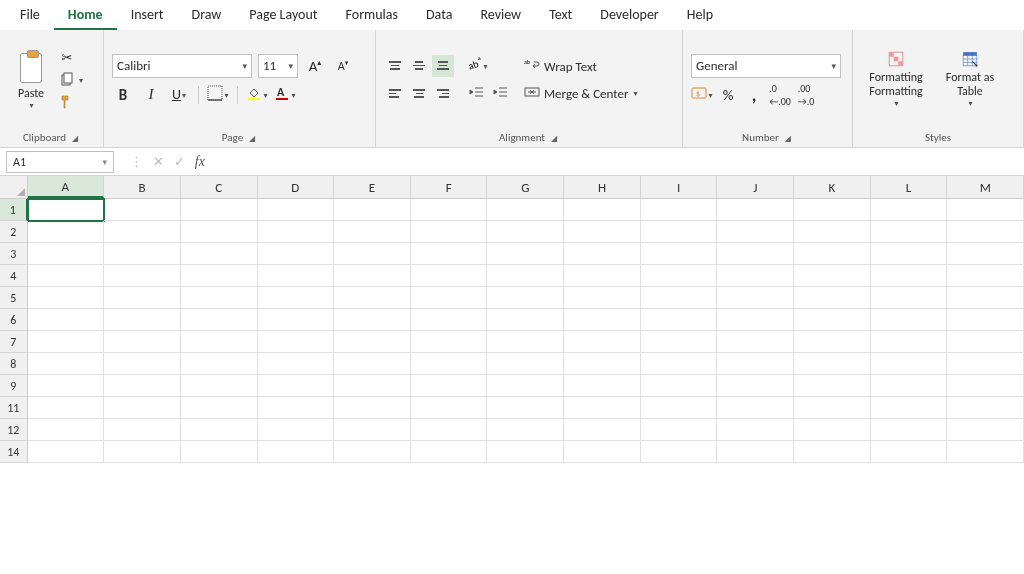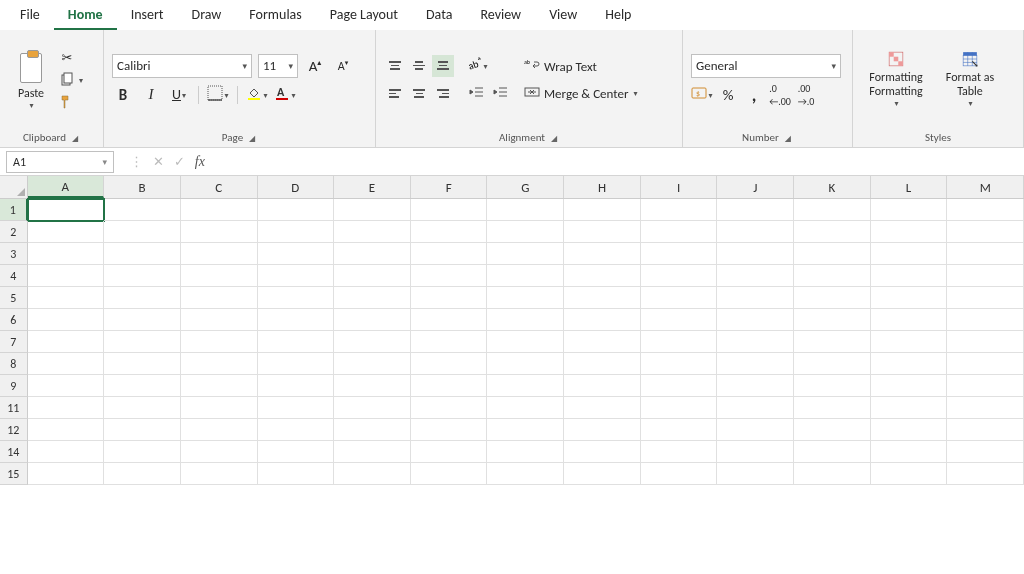--- a/index.html
+++ b/index.html
@@ -85,25 +85,26 @@
 svg { width:16px;height:16px; }
 </style>
 </head>
 <body>
 
 <div class="menu-bar" id="menu-bar">
     <div class="menu-item">File</div>
     <div class="menu-item active">Home</div>
     <div class="menu-item">Insert</div>
     <div class="menu-item">Draw</div>
+    <div class="menu-item">Page Layout</div>
     <div class="menu-item">Formulas</div>
-    <div class="menu-item">Page Layout</div>
     <div class="menu-item">Data</div>
     <div class="menu-item">Review</div>
-    <div class="menu-item">View</div>
+    <div class="menu-item">Text</div>
+    <div class="menu-item">Developer</div>
     <div class="menu-item">Help</div>
   </div>
 
 <div class="ribbon">
 
   <div class="ribbon-group clipboard">
     <div class="ribbon-group-body">
       <div class="paste-block">
         <div class="paste-icon">
             <div class="paste-clip"></div>
@@ -567,30 +568,14 @@
         <div class="cell" style="width: 78px;"></div>
         <div class="cell" style="width: 78px;"></div>
         <div class="cell" style="width: 78px;"></div>
         <div class="cell" style="width: 78px;"></div>
         <div class="cell" style="width: 78px;"></div>
         <div class="cell" style="width: 78px;"></div>
         <div class="cell" style="width: 78px;"></div>
         <div class="cell" style="width: 78px;"></div>
         <div class="cell" style="width: 78px;"></div>
       </div>
-      <div class="row">
-        <div class="row-h">15</div>
-        <div class="cell" style="width: 78px;"></div>
-        <div class="cell" style="width: 78px;"></div>
-        <div class="cell" style="width: 78px;"></div>
-        <div class="cell" style="width: 78px;"></div>
-        <div class="cell" style="width: 78px;"></div>
-        <div class="cell" style="width: 78px;"></div>
-        <div class="cell" style="width: 78px;"></div>
-        <div class="cell" style="width: 78px;"></div>
-        <div class="cell" style="width: 78px;"></div>
-        <div class="cell" style="width: 78px;"></div>
-        <div class="cell" style="width: 78px;"></div>
-        <div class="cell" style="width: 78px;"></div>
-        <div class="cell" style="width: 78px;"></div>
-      </div>
     </div>
 </div>
 
 </body></html>

